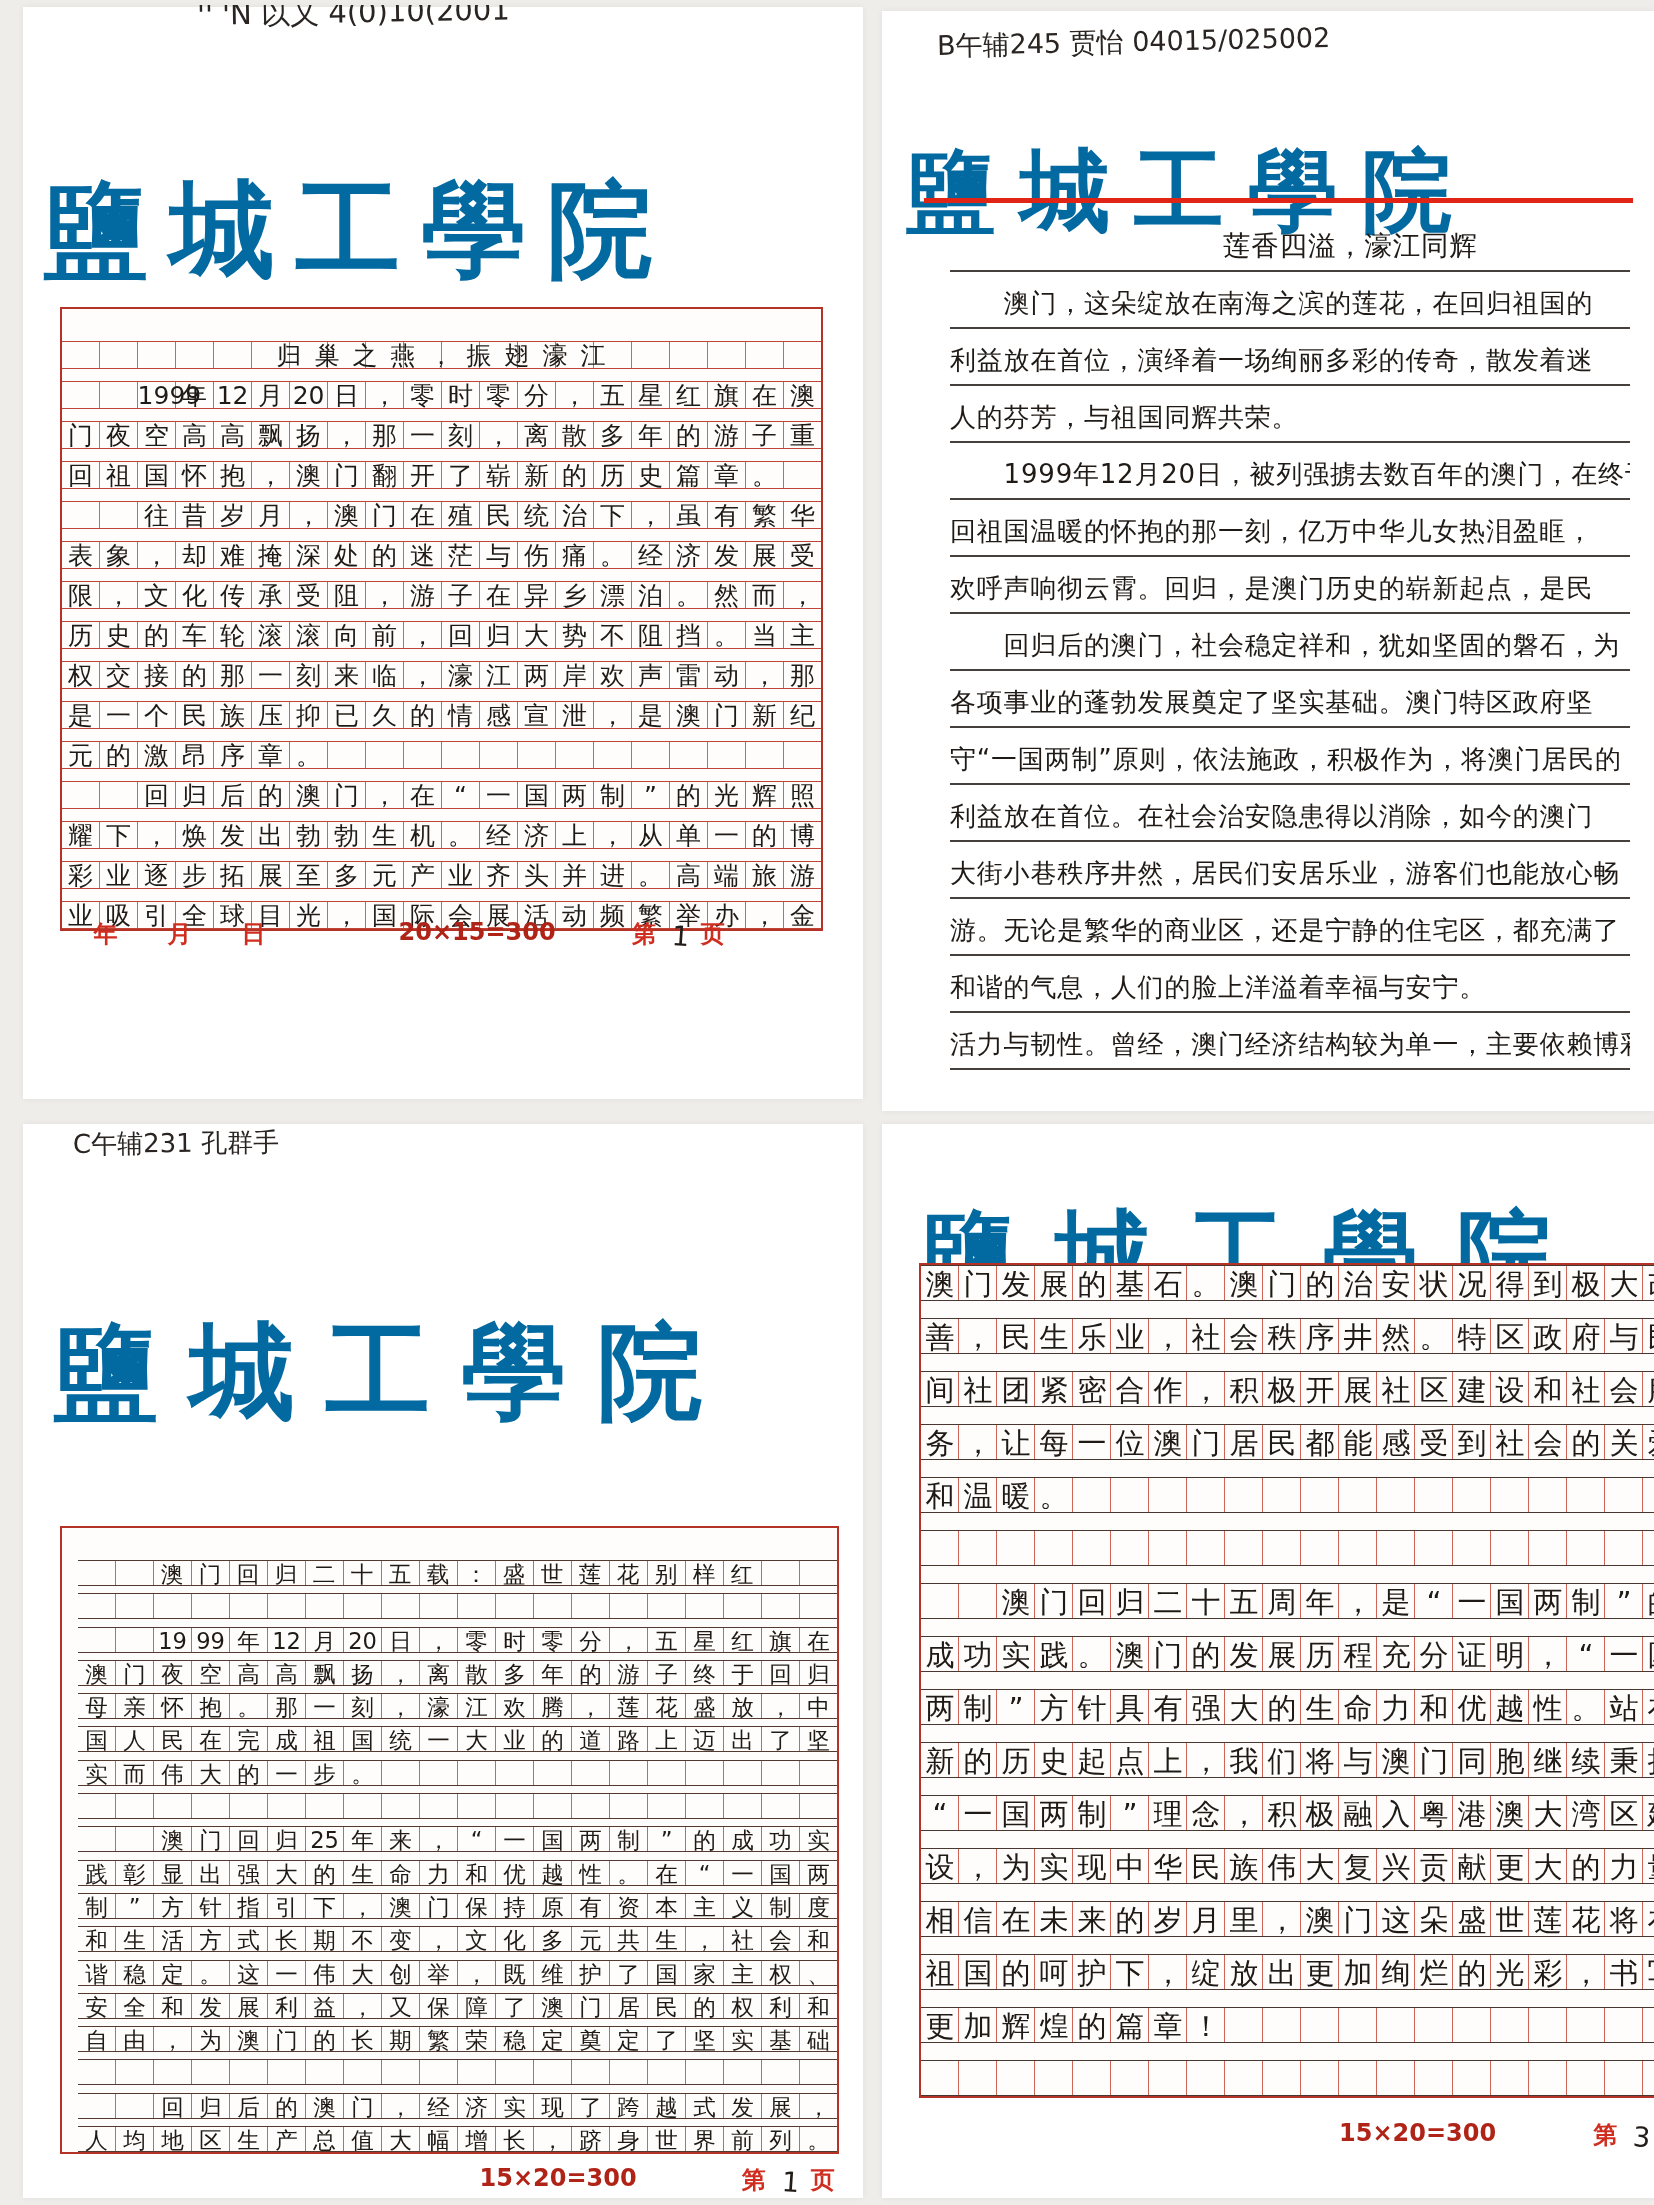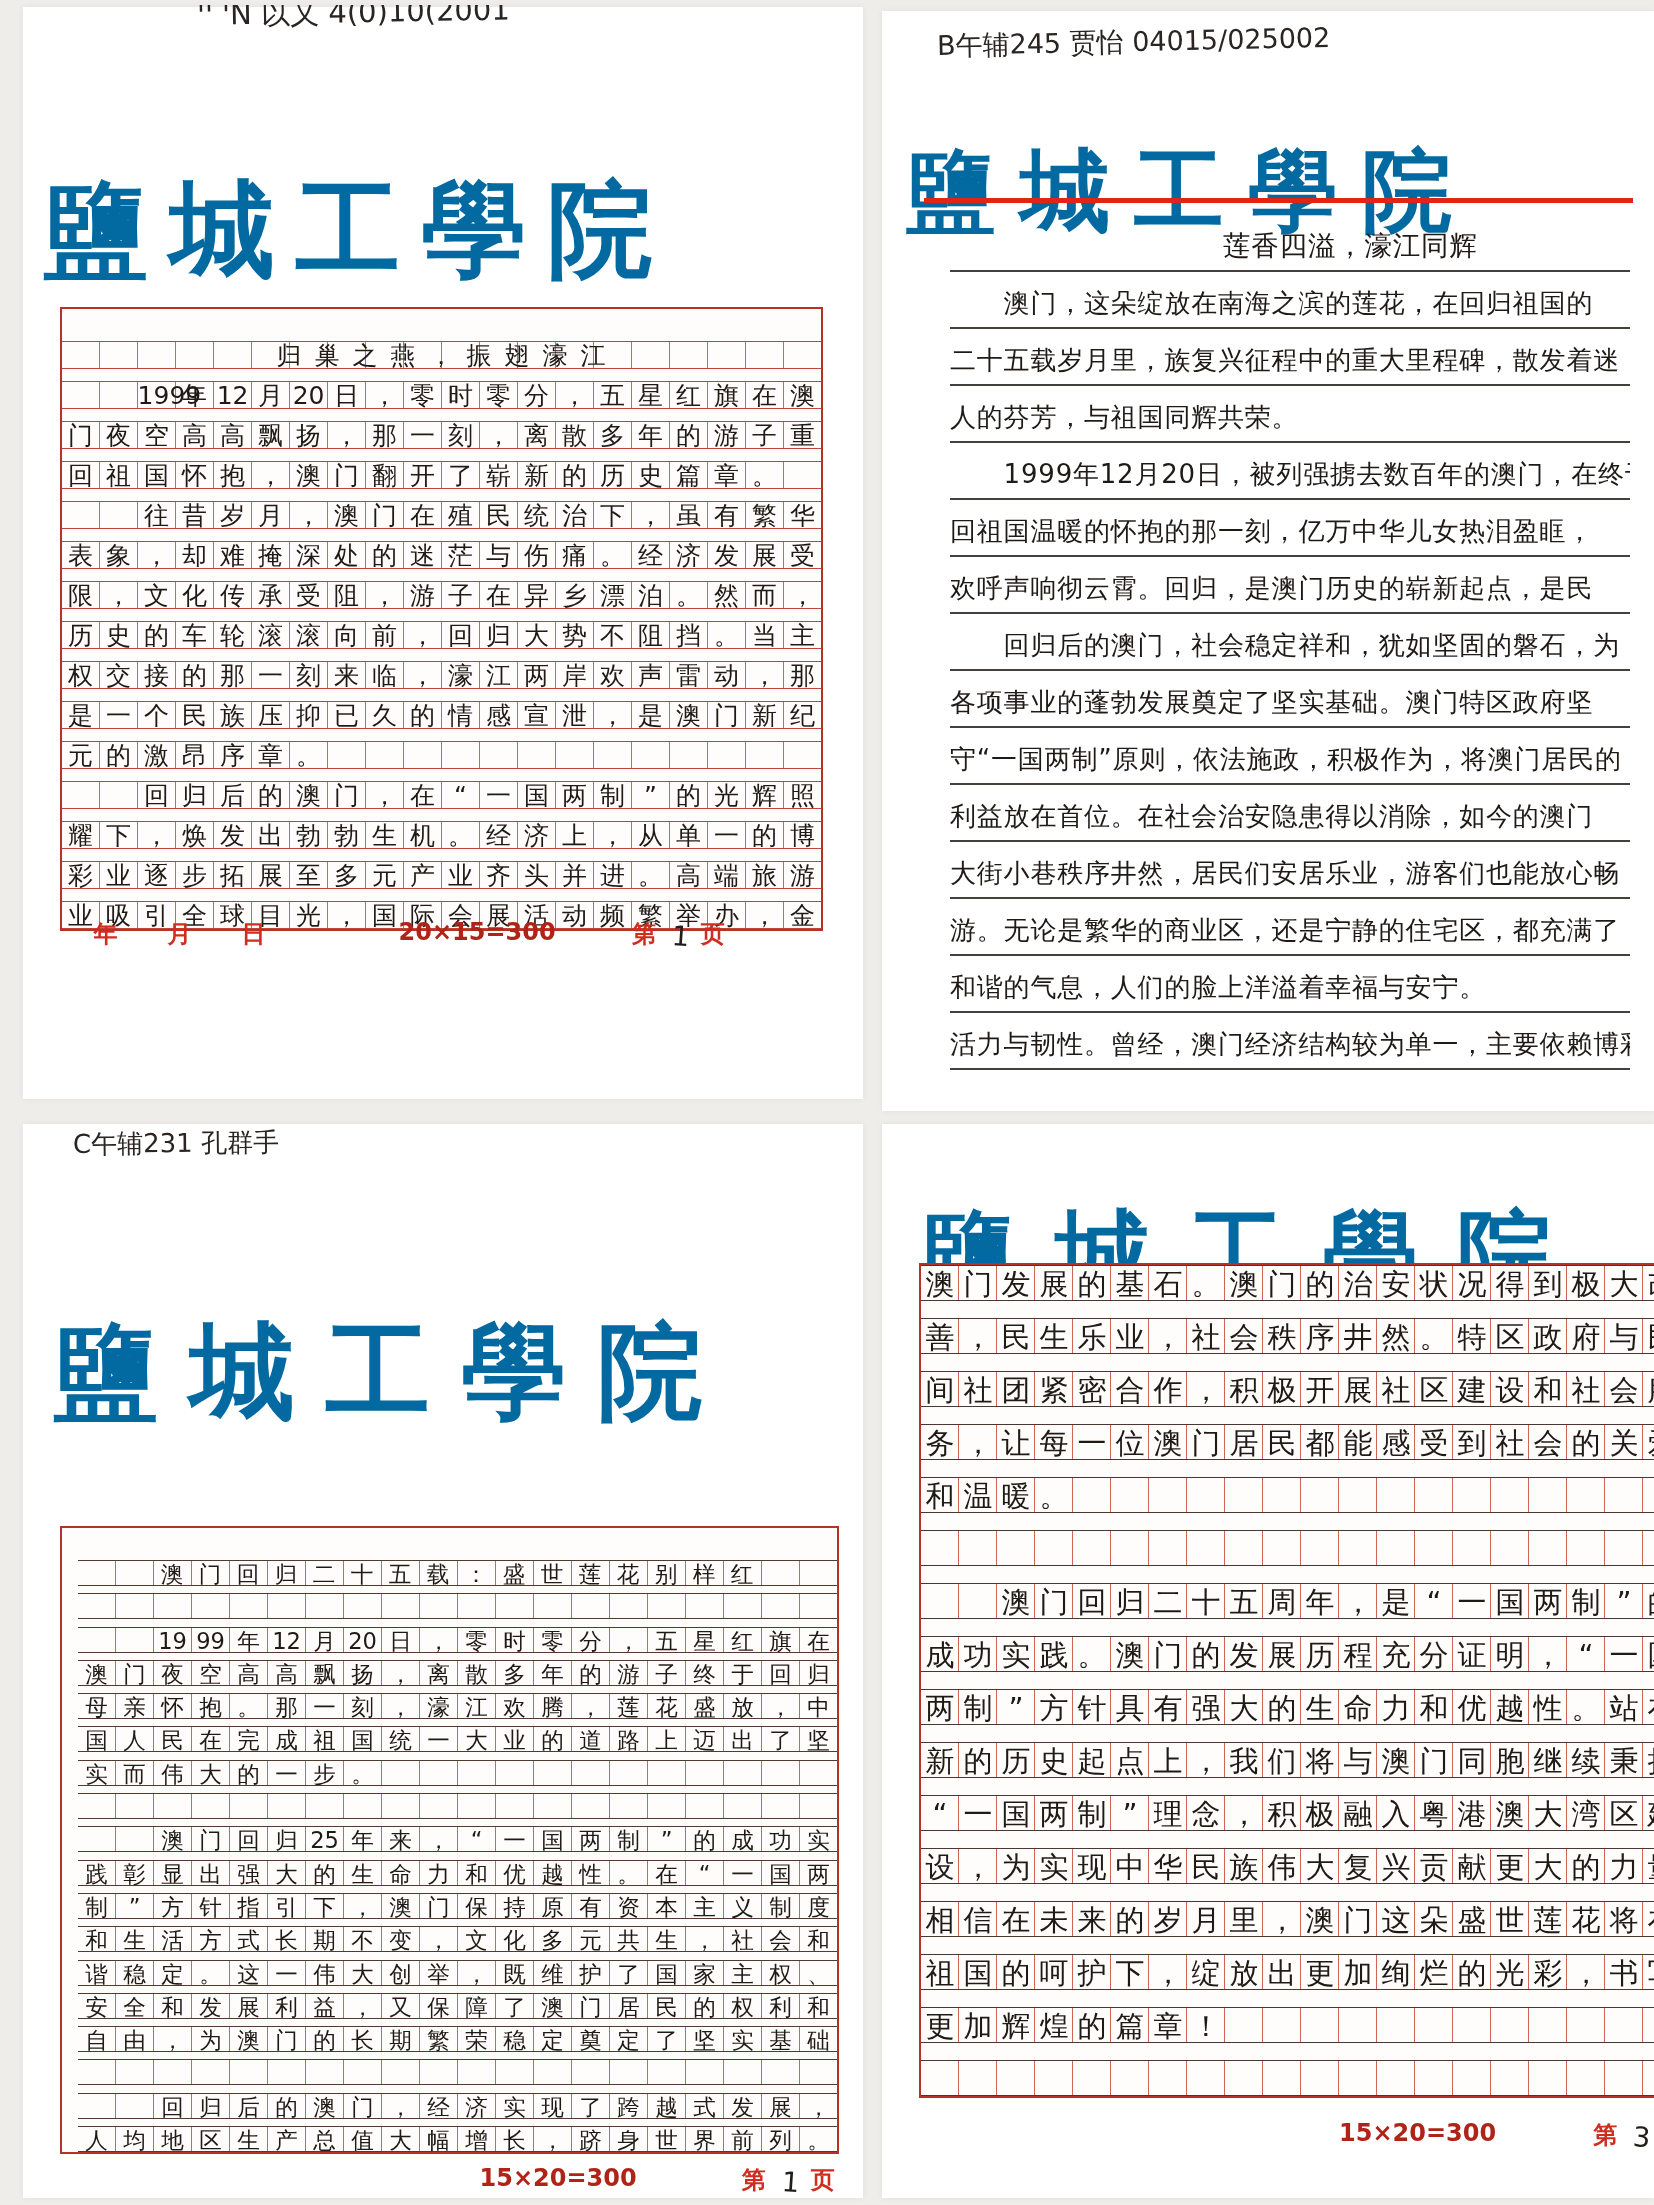--- a/index.html
+++ b/index.html
@@ -136,21 +136,21 @@
     </div>
   </section>
 
   <section class="page page-b">
     <div class="scrib scrib-b">B午辅245 贾怡 04015/025002</div>
     <h1 class="school school-b">鹽城工學院</h1>
     <div class="red-rule"></div>
     <div class="blines">
       <div class="bline b-title">莲香四溢，濠江同辉</div>
       <div class="bline">　　澳门，这朵绽放在南海之滨的莲花，在回归祖国的</div>
-      <div class="bline">二十五载岁月里，族复兴征程中的重大里程碑，散发着迷</div>
+      <div class="bline">利益放在首位，演绎着一场绚丽多彩的传奇，散发着迷</div>
       <div class="bline">人的芬芳，与祖国同辉共荣。</div>
       <div class="bline">　　1999年12月20日，被列强掳去数百年的澳门，在终于重</div>
       <div class="bline">回祖国温暖的怀抱的那一刻，亿万中华儿女热泪盈眶，</div>
       <div class="bline">欢呼声响彻云霄。回归，是澳门历史的崭新起点，是民</div>
       <div class="bline">　　回归后的澳门，社会稳定祥和，犹如坚固的磐石，为</div>
       <div class="bline">各项事业的蓬勃发展奠定了坚实基础。澳门特区政府坚</div>
       <div class="bline">守“一国两制”原则，依法施政，积极作为，将澳门居民的</div>
       <div class="bline">利益放在首位。在社会治安隐患得以消除，如今的澳门</div>
       <div class="bline">大街小巷秩序井然，居民们安居乐业，游客们也能放心畅</div>
       <div class="bline">游。无论是繁华的商业区，还是宁静的住宅区，都充满了</div>

